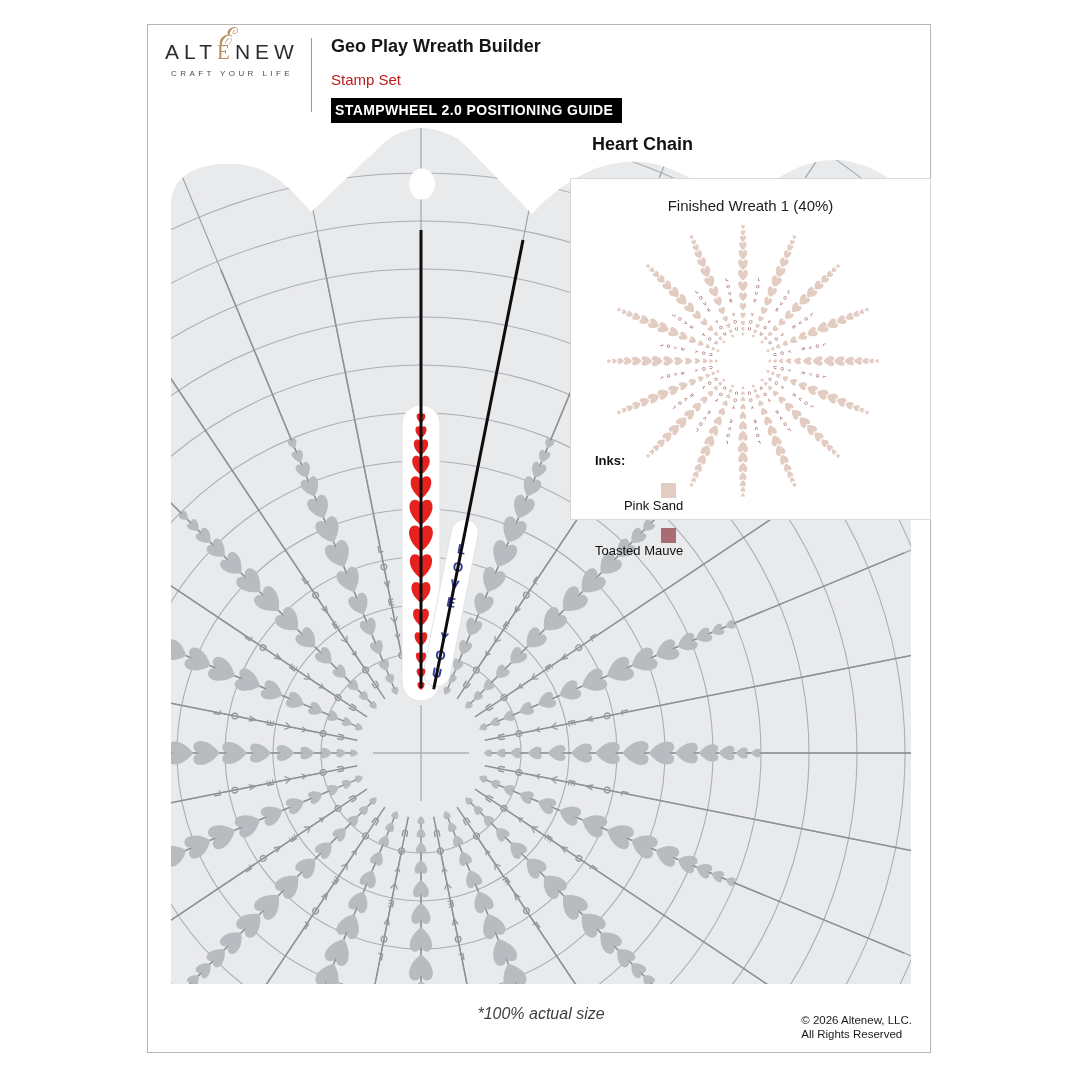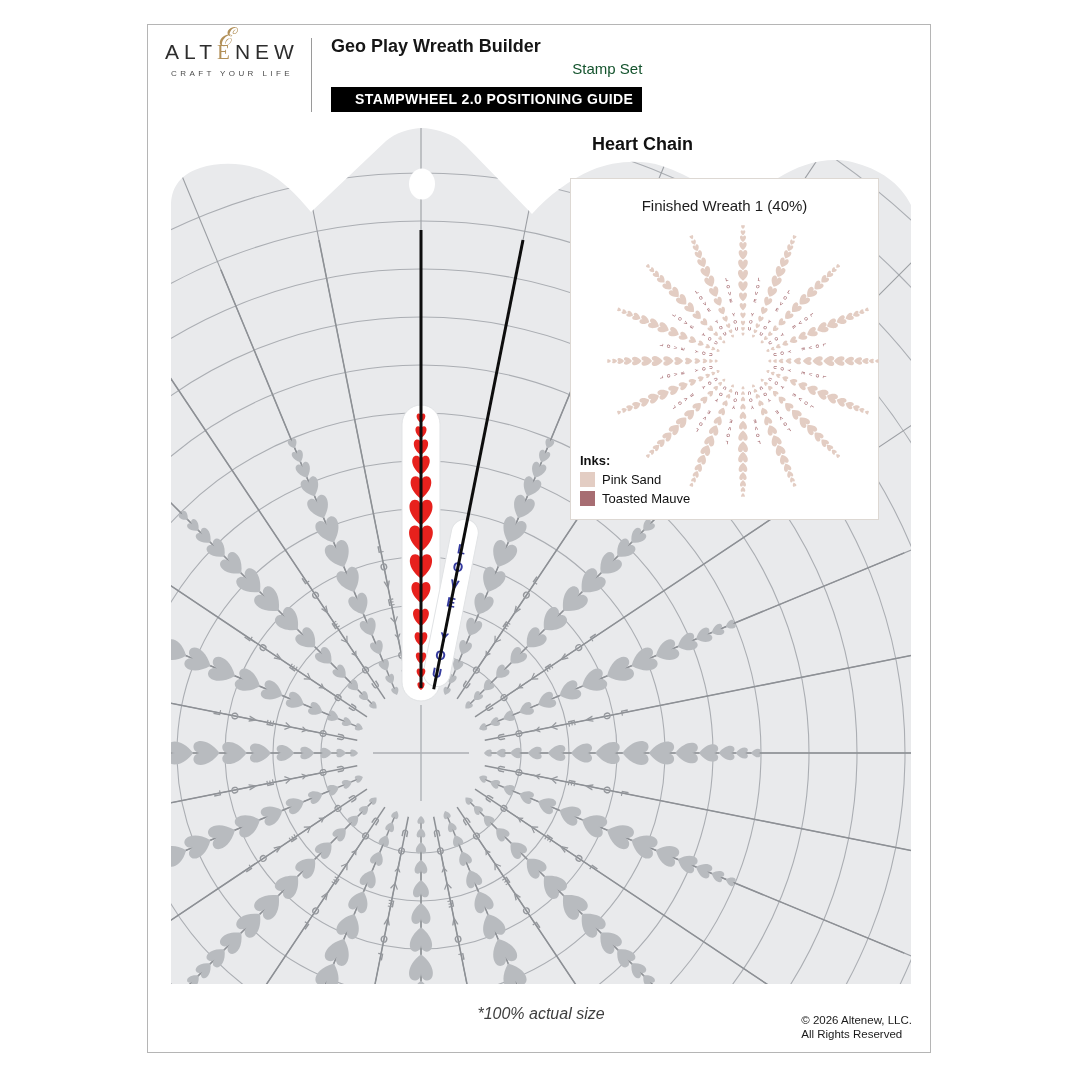--- a/index.html
+++ b/index.html
@@ -11,34 +11,34 @@
   
   #logo{left:158px;top:40px;width:148px;text-align:center;z-index:5;}
   #brand{font-size:21px;letter-spacing:5px;color:#2d2d2d;font-weight:400;position:relative;}
   #brand .goldE{color:#b29058;font-family:"Liberation Serif",serif;}
   #brand .swash{position:absolute;left:60px;top:-22px;color:#b29058;
         font-family:"DejaVu Serif",serif;font-style:italic;font-size:26px;letter-spacing:0;}
   #tagline{margin-top:4px;font-size:8px;letter-spacing:3.4px;color:#4b4b4b;}
   #hdr-divider{left:311px;top:38px;width:1px;height:74px;background:#9a9a9a;}
   #titleblock{left:331px;top:36px;z-index:5;}
   #doc-title{font-size:18px;font-weight:bold;color:#161616;margin:0;}
-  #doc-subtitle{font-size:15px;color:#14532d;margin-top:3px;text-align:right;}
+  #doc-subtitle{font-size:15px;color:#b91c1c;margin-top:14px;}
   #banner{margin-top:10px;display:inline-block;background:#000;color:#fff;
-          font-size:14px;font-weight:bold;letter-spacing:.4px;padding:4px 9px 5px 24px;}
+          font-size:14px;font-weight:bold;letter-spacing:.4px;padding:4px 9px 5px 4px;}
   
   #heading{left:592px;top:134px;width:300px;text-align:left;font-size:18px;
            font-weight:bold;color:#111;z-index:5;}
-  #inset{left:570px;top:178px;width:309px;height:342px;background:#fff;
+  #inset{left:570px;top:178px;width:361px;height:342px;background:#fff;
          border:1px solid #ddd8d3;box-sizing:border-box;z-index:4;}
   #inset-title{position:absolute;left:0;top:18px;width:100%;text-align:center;
                font-size:15px;color:#1c1c1c;}
   #wreath{position:absolute;left:0;top:0;width:341px;height:340px;}
-  #legend{position:absolute;left:9px;top:274px;font-size:13px;color:#111;}
+  #legend{position:absolute;left:24px;top:274px;font-size:13px;color:#111;}
   #legend .hd{font-weight:bold;margin-bottom:4px;}
-  .lrow{display:flex;align-items:flex-start;margin-top:4px;}
+  .lrow{display:flex;align-items:flex-end;margin-top:15px;flex-direction:column;}
   .sw{width:15px;height:15px;margin-right:7px;display:inline-block;}
   
   #foot-center{left:401px;top:1002px;width:280px;text-align:center;font-style:italic;
                font-size:16px;color:#3f3f3f;line-height:1.5;z-index:5;}
   #foot-right{right:168px;top:1013px;text-align:left;font-size:11.5px;color:#1a1a1a;
               line-height:1.25;z-index:5;}
 </style>
 </head>
 <body>
 

